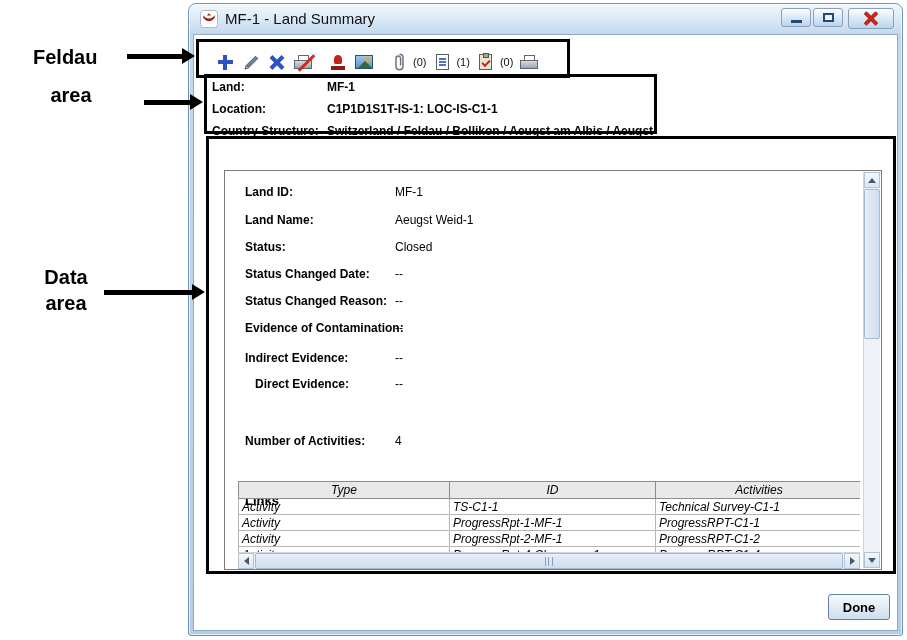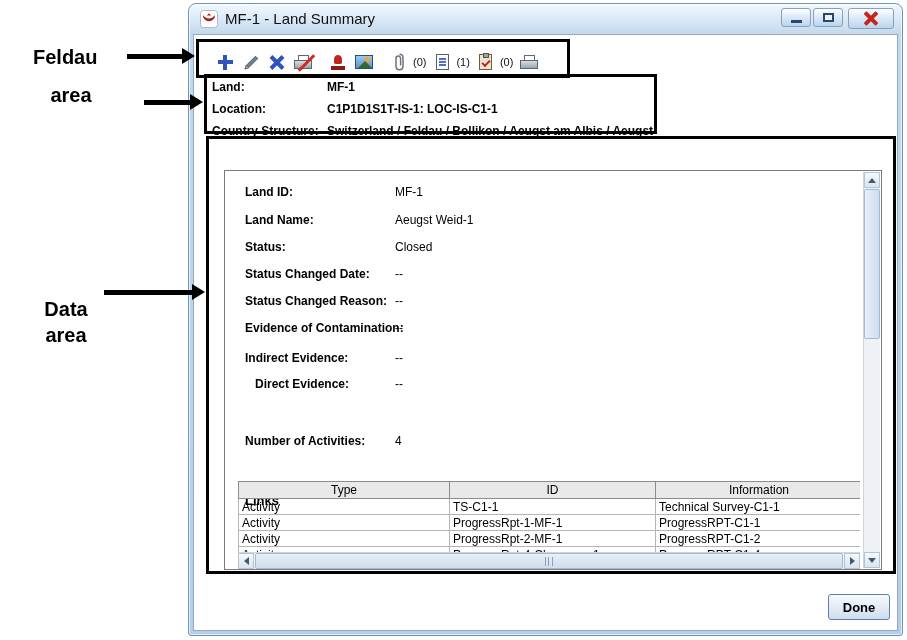--- a/index.html
+++ b/index.html
@@ -82,21 +82,21 @@
     height:19px;box-sizing:border-box;color:#222;white-space:nowrap;}
   .tab.sel{background:#fff;height:22px;padding-top:5px;position:relative;z-index:3;margin-bottom:-1px;color:#000;}
   .panel{position:absolute;left:30px;top:135px;width:658px;height:400px;background:#fff;
     border:1px solid #7a7a7a;box-sizing:border-box;}
 
   .frow{position:absolute;left:20px;height:16px;width:600px;font-size:12px;white-space:nowrap;}
   .flabel{font-weight:bold;}
   .fvalue{position:absolute;left:150px;top:0;}
   .links-h{position:absolute;left:20px;top:283px;font-size:13px;font-weight:bold;margin-top:39px;}
 
-  .ltable{position:absolute;left:13px;top:310px;width:622px;height:71px;overflow:hidden;}
+  .ltable{position:absolute;left:13px;top:310px;width:622px;height:71px;overflow:hidden;font-style:italic;}
   .ltable table{border-collapse:collapse;table-layout:fixed;width:621px;font-size:12px;}
   .ltable th{background:#e9e9e9;border:1px solid #8c8c8c;height:16px;font-weight:normal;padding:0;overflow:hidden;}
   .ltable td{border:1px solid #b5b5b5;height:15px;padding:0 3px;white-space:nowrap;overflow:hidden;}
 
   
   .vscroll{position:absolute;right:1px;top:1px;width:17px;height:396px;background:#eef2f6;border-left:1px solid #cdd6e0;box-sizing:border-box;}
   .hscroll{position:absolute;left:13px;top:381px;width:622px;height:17px;background:#eef2f6;border-top:1px solid #cdd6e0;box-sizing:border-box;}
   .sbtn{position:absolute;width:16px;height:16px;background:linear-gradient(#f4f8fb,#d9e5f1);
     border:1px solid #b3c4d7;box-sizing:border-box;display:flex;align-items:center;justify-content:center;}
   .sbtn.up{left:0;top:0;}.sbtn.down{left:0;bottom:0;}
@@ -245,21 +245,21 @@
         </div>
 
         <div class="links-h">Links</div>
 
         <div class="ltable">
           <table>
             <thead>
               <tr>
                 <th style="width:210px;">Type</th>
                 <th style="width:205px;">ID</th>
-                <th style="width:206px;">Information</th>
+                <th style="width:206px;">Activities</th>
               </tr>
             </thead>
             <tbody>
               <tr>
                 <td>Activity</td>
                 <td>TS-C1-1</td>
                 <td>Technical Survey-C1-1</td>
               </tr>
               <tr>
                 <td>Activity</td>
@@ -314,19 +314,19 @@
   <div class="hl" style="left:206px;top:136px;width:690px;height:438px;"></div>
 
   <div class="ann" style="left:33px;top:44px;">Feldau</div>
   <div class="arrow" style="left:127px;top:54px;width:55px;"></div>
 
   <div class="ann center" style="left:0;top:82px;width:142px;">
     <div>area</div>
   </div>
   <div class="arrow" style="left:144px;top:100px;width:46px;"></div>
 
-  <div class="ann center" style="left:28px;top:264px;width:76px;margin-top:32px;">
+  <div class="ann center" style="left:28px;top:264px;width:76px;">
     <div>Data</div>
     <div>area</div>
   </div>
   <div class="arrow" style="left:104px;top:290px;width:88px;"></div>
 
 </div>
 
 </body></html>

